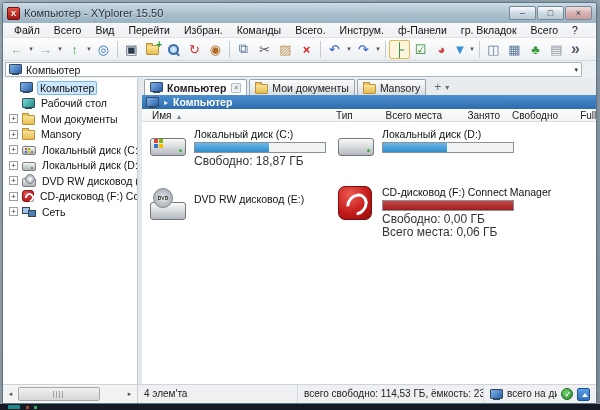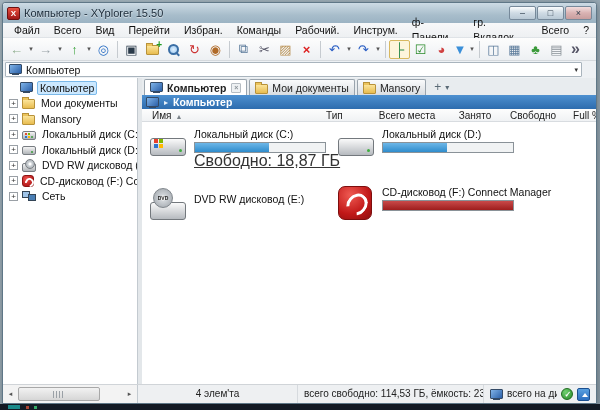--- a/index.html
+++ b/index.html
@@ -110,21 +110,21 @@
   .tabmenu{font-size:8px;color:#5a6a76;margin-bottom:3px;}
 
   .crumb{position:absolute;left:0;top:17px;right:0;height:14px;
     background:linear-gradient(#4d90d0,#2d6cae);display:flex;align-items:center;padding:0 4px;}
   .crumb .arrow{color:#eaf2fa;font-size:8px;margin:0 5px;}
   .crumb .clabel{color:#fff;font-size:10.5px;font-weight:bold;}
 
   .cols{position:absolute;left:0;top:31px;right:0;height:13px;background:linear-gradient(#fdfdfd,#f0f2f4);
     border-bottom:1px solid #d8dce0;font-size:10px;color:#222;}
   .col{position:absolute;top:0;line-height:13px;white-space:nowrap;}
-  .col.r{text-align:center;}
+  .col.r{text-align:right;}
   .sorticon{font-size:7px;color:#7a8288;margin-left:4px;}
 
   .list{position:absolute;left:0;top:44px;right:0;bottom:0;background:#fff;}
   .drive{position:absolute;width:190px;height:56px;}
   .icL{position:absolute;left:0;top:2px;width:36px;height:30px;}
   .icL-hdd::before{content:"";position:absolute;left:0;bottom:4px;width:34px;height:16px;
     background:linear-gradient(#fafafa,#b6babf);border:1px solid #73787d;border-radius:3px;}
   .icL-hdd::after{content:"";position:absolute;right:4px;bottom:8px;width:3px;height:3px;background:#3fae3f;border-radius:50%;}
   .wflag{position:absolute;left:4px;top:9px;width:4px;height:4px;background:#e8402a;
     box-shadow:5px 0 0 #7fba00,0 5px 0 #2e74cc,5px 5px 0 #ffb900;}
@@ -136,33 +136,33 @@
   .icL-red{width:34px;height:34px;top:0;background:radial-gradient(circle at 35% 25%,#ef5a52,#c11818 60%,#8e0f0f);
     border:1px solid #7d0d0d;border-radius:7px;}
   .icL-red::before{content:"";position:absolute;left:8px;top:6px;width:14px;height:17px;border:3px solid #fff;
     border-radius:50%;border-bottom-color:transparent;transform:rotate(40deg);}
   .dmeta{margin-left:44px;}
   .dname{font-size:10.5px;color:#111;white-space:nowrap;}
   .dbar{width:132px;height:11px;border:1px solid #8a9298;background:#f1f3f4;margin:2px 0 2px 0;}
   .dfill{height:100%;}
   .dfill.blue{background:linear-gradient(#6db7e8,#2f8ccc);}
   .dfill.red{background:linear-gradient(#c94a4a,#9e1d1d);}
-  .dcap{font-size:16px;color:#333;line-height:12.5px;white-space:nowrap;text-decoration:underline;}
+  .dcap{font-size:12px;color:#333;line-height:12.5px;white-space:nowrap;}
 
   
   .bottom{position:absolute;left:0;right:0;bottom:0;height:19px;background:#eef0f2;border-top:1px solid #d0d4d8;display:flex;}
   .hscroll{width:135px;min-width:135px;height:100%;background:#f3f3f3;border-right:1px solid #c3cad0;position:relative;}
   .sbtn{position:absolute;top:2px;width:13px;height:14px;text-align:center;font-size:7px;color:#555;line-height:14px;}
   .sbtn.left{left:1px;} .sbtn.right{right:1px;}
   .sthumb{position:absolute;left:15px;top:2px;width:82px;height:14px;background:linear-gradient(#f2f2f2,#d6d6d6);
     border:1px solid #a8a8a8;border-radius:2px;}
   .sthumb::after{content:"";position:absolute;left:34px;top:3px;width:12px;height:7px;
     background:repeating-linear-gradient(90deg,#9aa0a6 0 1px,transparent 1px 3px);}
   .scell{font-size:10px;color:#222;line-height:18px;padding:0 6px;white-space:nowrap;overflow:hidden;border-right:1px solid #d6dade;}
-  .scell.c1{width:160px;min-width:160px;text-align:center;}
+  .scell.c1{width:160px;min-width:160px;}
   .scell.c2{width:186px;min-width:186px;}
   .scell.c3{flex:1;display:flex;align-items:center;border-right:none;gap:4px;overflow:hidden;}
   .disklabel{overflow:hidden;white-space:nowrap;max-width:76px;}
   .st-ok{width:12px;height:12px;min-width:12px;border-radius:50%;background:radial-gradient(circle at 35% 30%,#6fd06f,#2a8a2a);
     border:1px solid #1e6a1e;position:relative;}
   .st-ok::before{content:"✓";position:absolute;left:2.5px;top:-3px;color:#fff;font-size:8px;font-weight:bold;}
   .st-up{width:13px;height:13px;min-width:13px;border-radius:2px;background:linear-gradient(#5aa0e0,#2c6fc0);
     border:1px solid #1a4f90;position:relative;}
   .st-up::before{content:"";position:absolute;left:3.5px;top:4px;width:0;height:0;
     border-left:3px solid transparent;border-right:3px solid transparent;border-bottom:4px solid #fff;}
@@ -188,21 +188,21 @@
     </span>
   </div>
 
   <div class="menubar">
     <span class="menu-item">Файл</span>
     <span class="menu-item">Всего</span>
     <span class="menu-item">Вид</span>
     <span class="menu-item">Перейти</span>
     <span class="menu-item">Избран.</span>
     <span class="menu-item">Команды</span>
-    <span class="menu-item">Рабочий.</span>
+    <span class="menu-item">Всего.</span>
     <span class="menu-item">Инструм.</span>
     <span class="menu-item">ф-Панели</span>
     <span class="menu-item">гр. Вкладок</span>
     <span class="menu-item">Всего</span>
     <span class="menu-item">?</span>
   </div>
 
   <div class="toolbar">
     <span class="tb">
         <span class="c-back">←</span>
@@ -295,20 +295,25 @@
     </div>
   </div>
 
   <div class="main">
 
     <div class="tree">
       <div class="trow sel indent0">
         <span class="noexp"></span>
           <span class="mi mi-computer"></span>
         <span class="lbl">Компьютер</span>
+      </div>
+      <div class="trow indent1">
+        <span class="noexp"></span>
+          <span class="mi mi-computer teal"></span>
+        <span class="lbl">Рабочий стол</span>
       </div>
       <div class="trow indent1">
         <span class="exp">+</span>
         <span class="mi mi-folder"></span>
         <span class="lbl">Мои документы</span>
       </div>
       <div class="trow indent1">
         <span class="exp">+</span>
         <span class="mi mi-folder"></span>
         <span class="lbl">Mansory</span>
@@ -362,21 +367,21 @@
       </div>
 
       <div class="crumb">
         <span class="mi mi-computer"></span>
         <span class="arrow">▸</span>
         <span class="clabel">Компьютер</span>
       </div>
 
       <div class="cols">
         <span class="col" style="left:10px"><span>Имя</span><span class="sorticon">▲</span></span>
-        <span class="col" style="left:184px">Тип</span>
+        <span class="col" style="left:194px">Тип</span>
         <span class="col r" style="left:230px;width:70px">Всего места</span>
         <span class="col r" style="left:308px;width:50px">Занято</span>
         <span class="col r" style="left:366px;width:50px">Свободно</span>
         <span class="col r" style="left:424px;width:42px">Full %</span>
       </div>
 
       <div class="list">
 
         <div class="drive" style="left:8px;top:6px">
           <span class="icL icL-hdd">
@@ -408,20 +413,22 @@
           </div>
         </div>
 
         <div class="drive" style="left:196px;top:64px">
           <span class="icL icL-red"></span>
           <div class="dmeta">
             <div class="dname">CD-дисковод (F:) Connect Manager</div>
             <div class="dbar">
                 <div class="dfill red" style="width: 100%;"></div>
               </div>
+            <div class="dcap">Свободно: 0,00 ГБ</div>
+            <div class="dcap">Всего места: 0,06 ГБ</div>
           </div>
         </div>
 
       </div>
     </div>
   </div>
 
   <div class="bottom">
     <div class="hscroll">
       <span class="sbtn left">◂</span>

